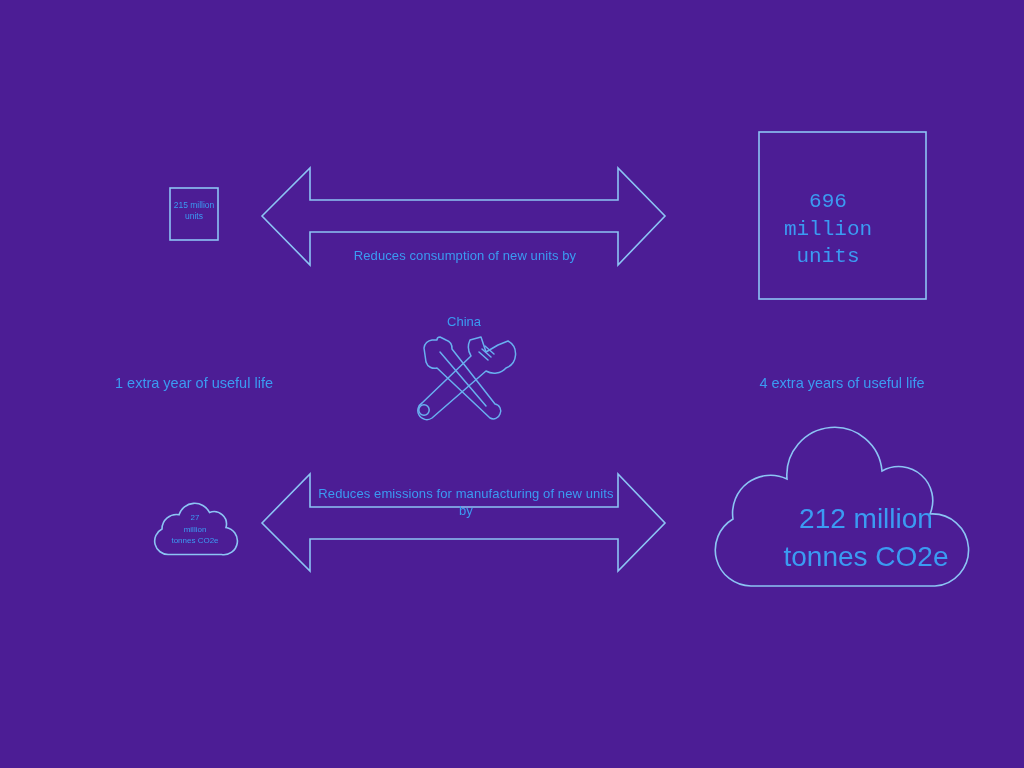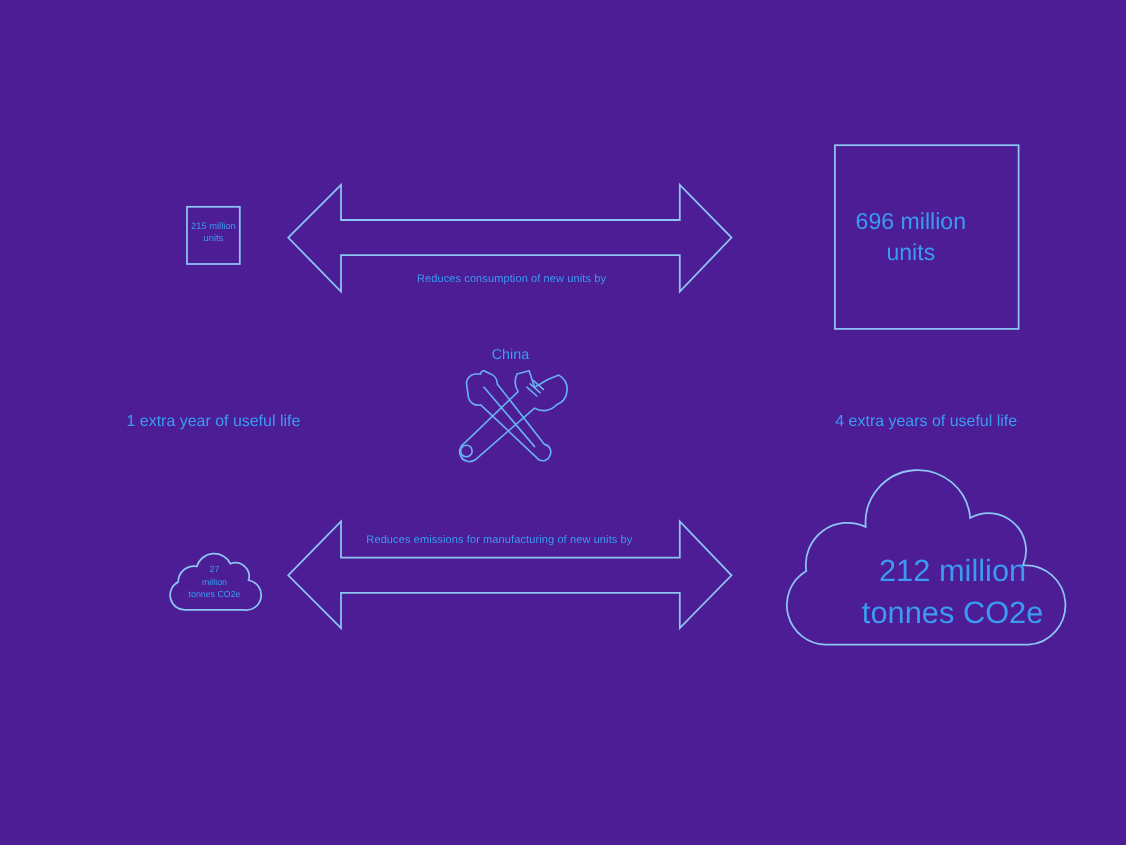--- a/index.html
+++ b/index.html
@@ -57,33 +57,34 @@
     font-size: 8.5px;
     line-height: 1.35;
   }
   
   .box-big-label {
     left: 760px;
     top: 188px;
     width: 136px;
     font-size: 21px;
     line-height: 1.32;
+    font-family: Liberation Mono, monospace;
   }
   
   .arrow-caption {
-    font-size: 10px;
+    font-size: 13px;
     letter-spacing: 0.1px;
   }
   .arrow-caption-top {
     left: 312px;
     top: 248px;
     width: 306px;
   }
   .arrow-caption-bottom {
-    left: 300px;
+    left: 312px;
     top: 486px;
     width: 308px;
   }
   
   .center-country {
     left: 404px;
     top: 314px;
     width: 120px;
     font-size: 13px;
   }

